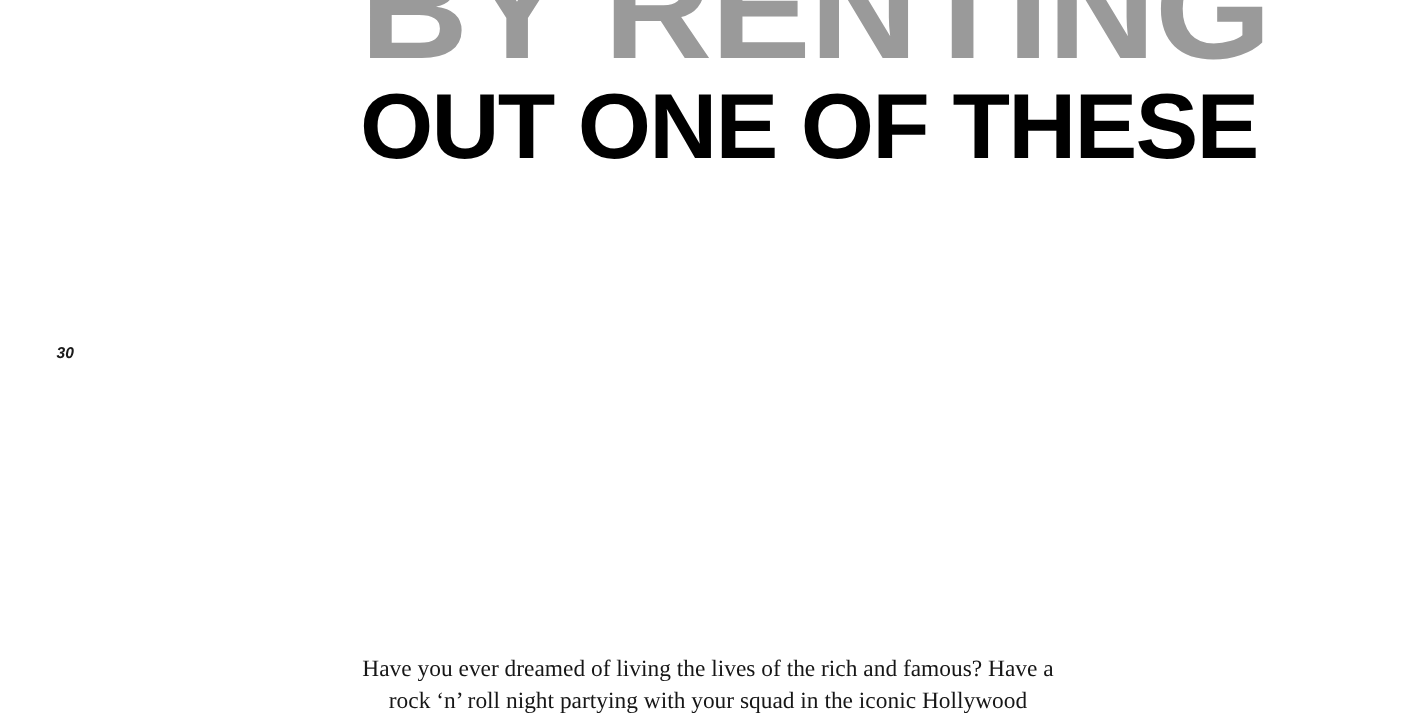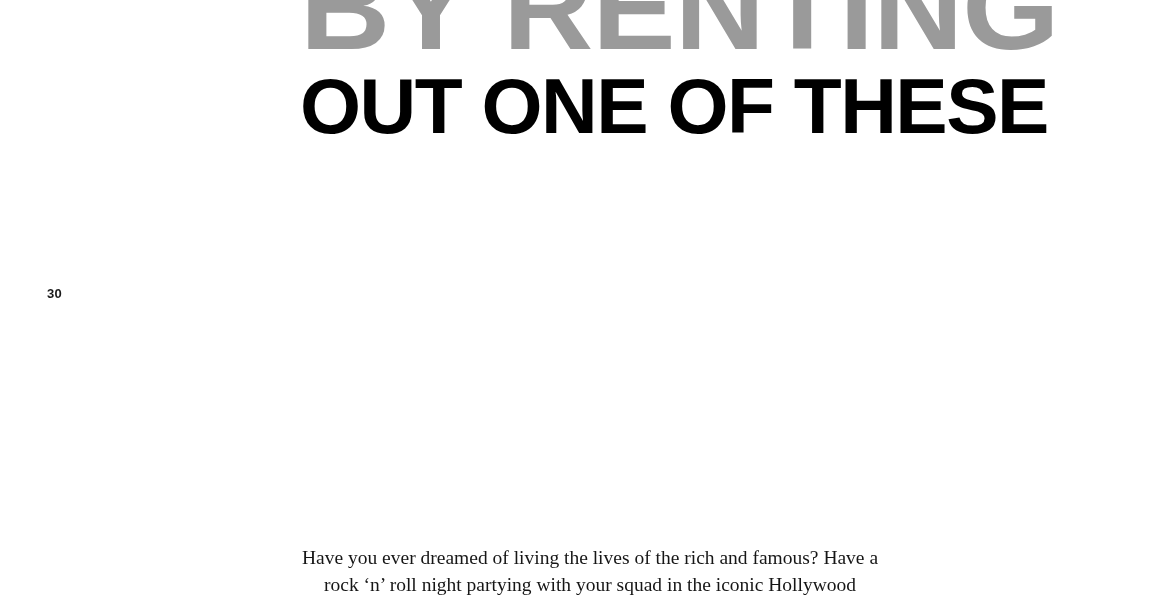--- a/index.html
+++ b/index.html
@@ -24,20 +24,21 @@
   
   .page-number {
     position: absolute;
     left: 47px;
     top: 286px;
     font-family: "Liberation Sans", sans-serif;
     font-weight: 700;
     font-size: 13px;
     color: #1a1a1a;
     letter-spacing: 0.2px;
+    font-style: italic;
   }
 
   
   .headline {
     position: absolute;
     left: 300px;
     top: -40px;
     width: 580px;
   }
 

